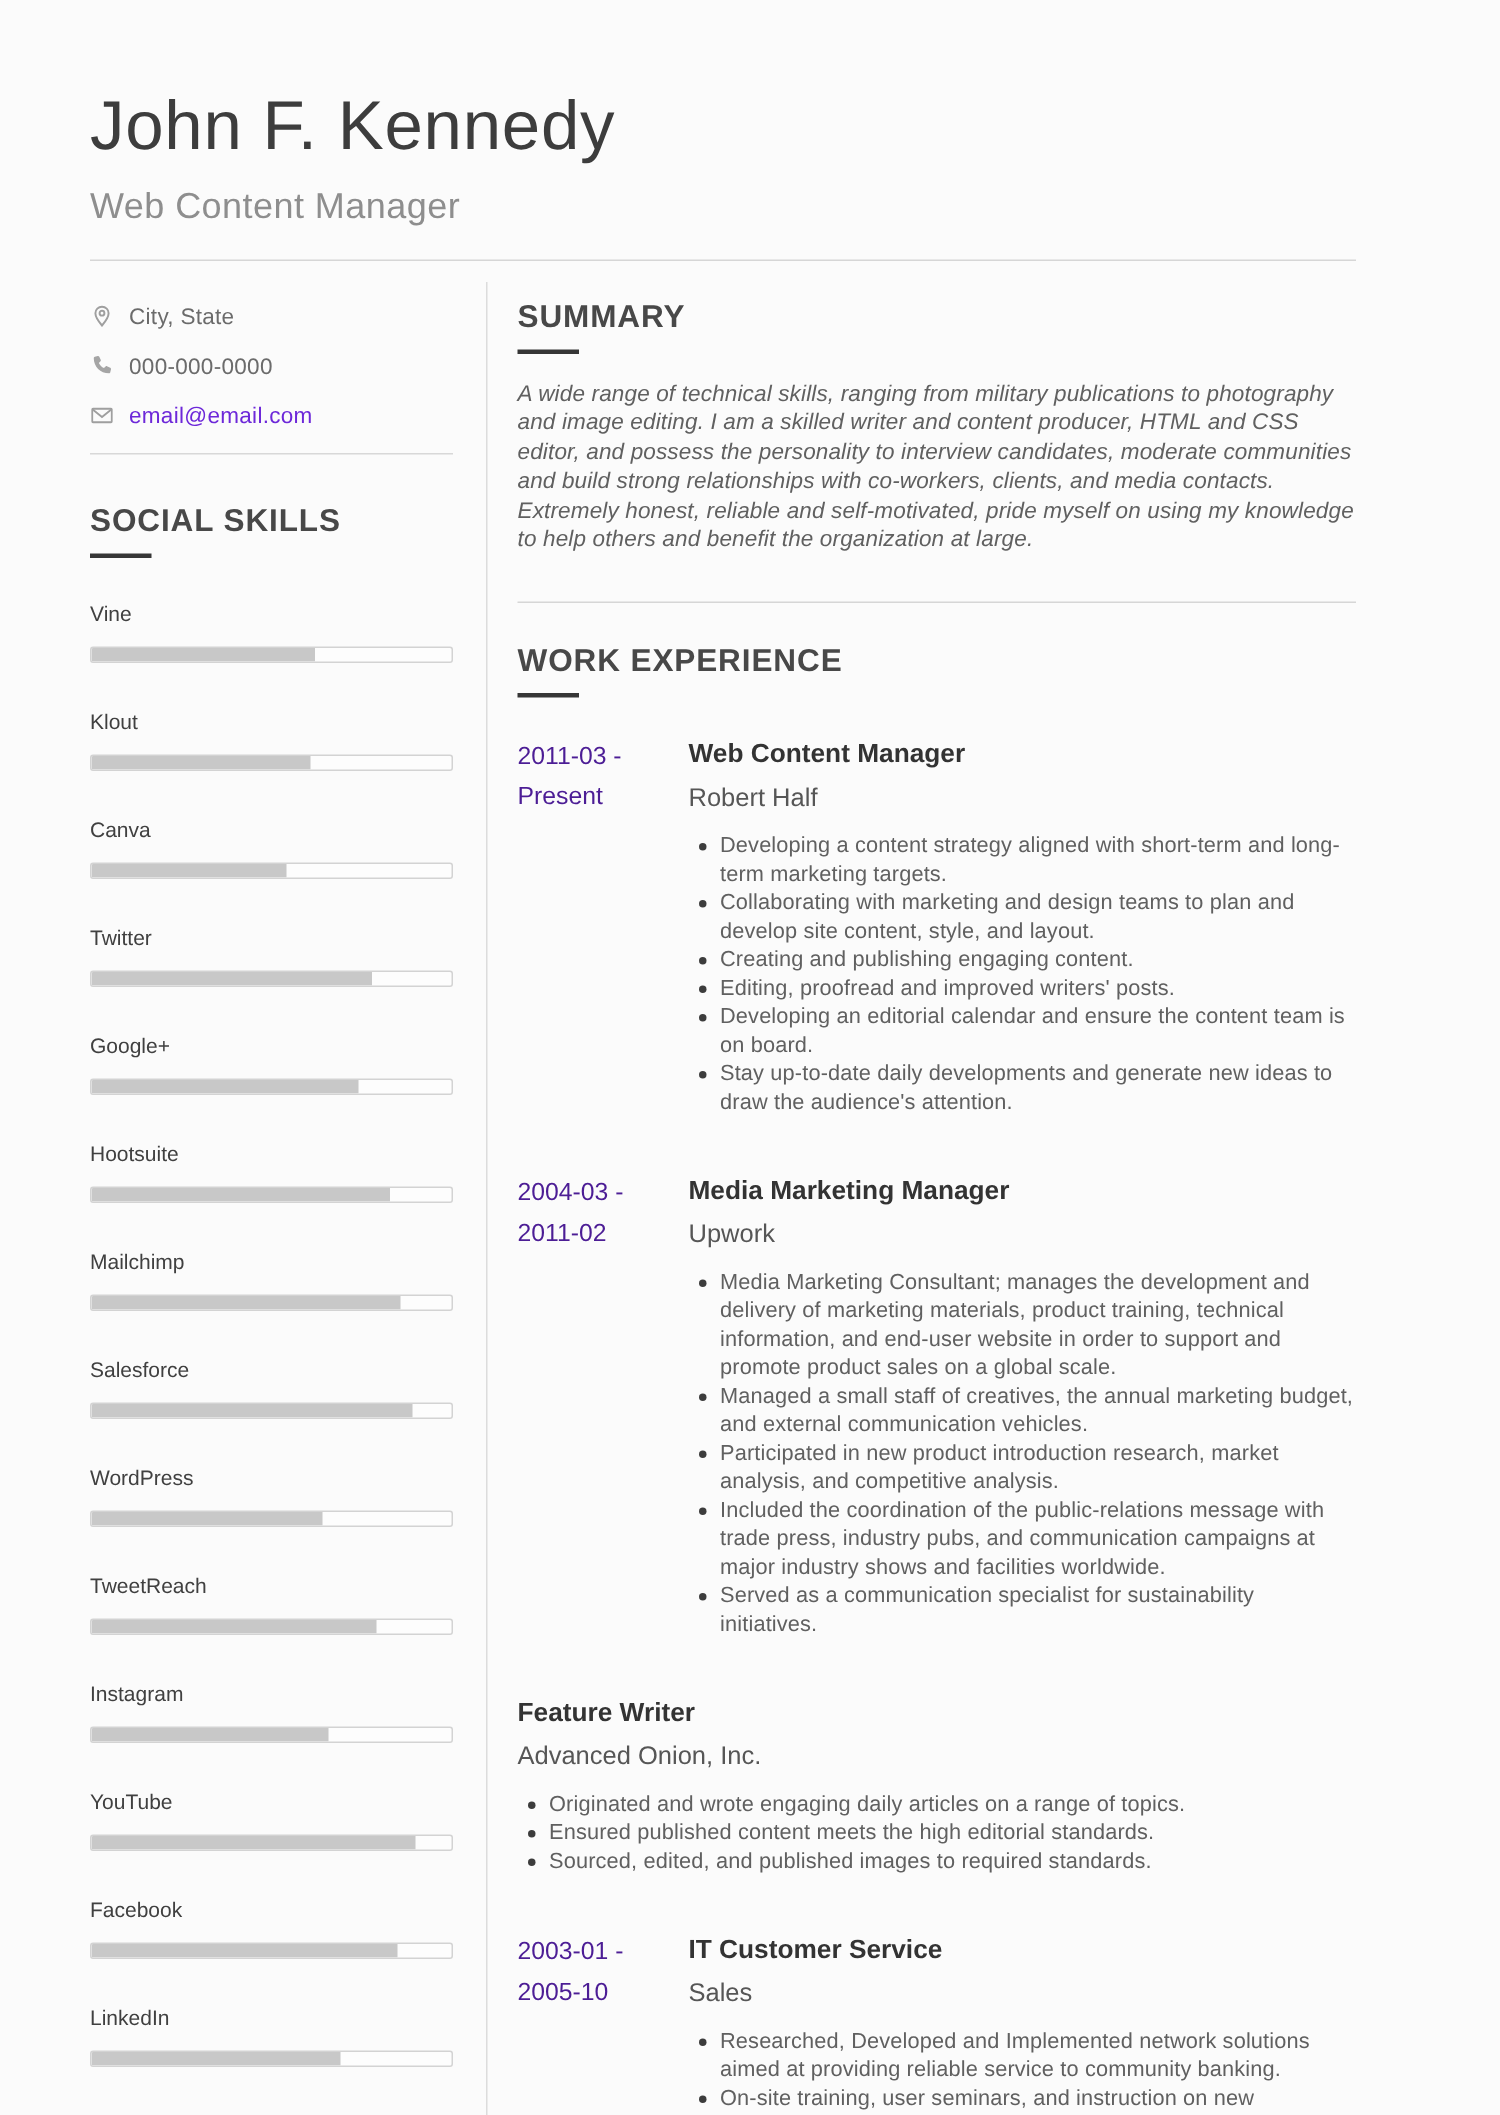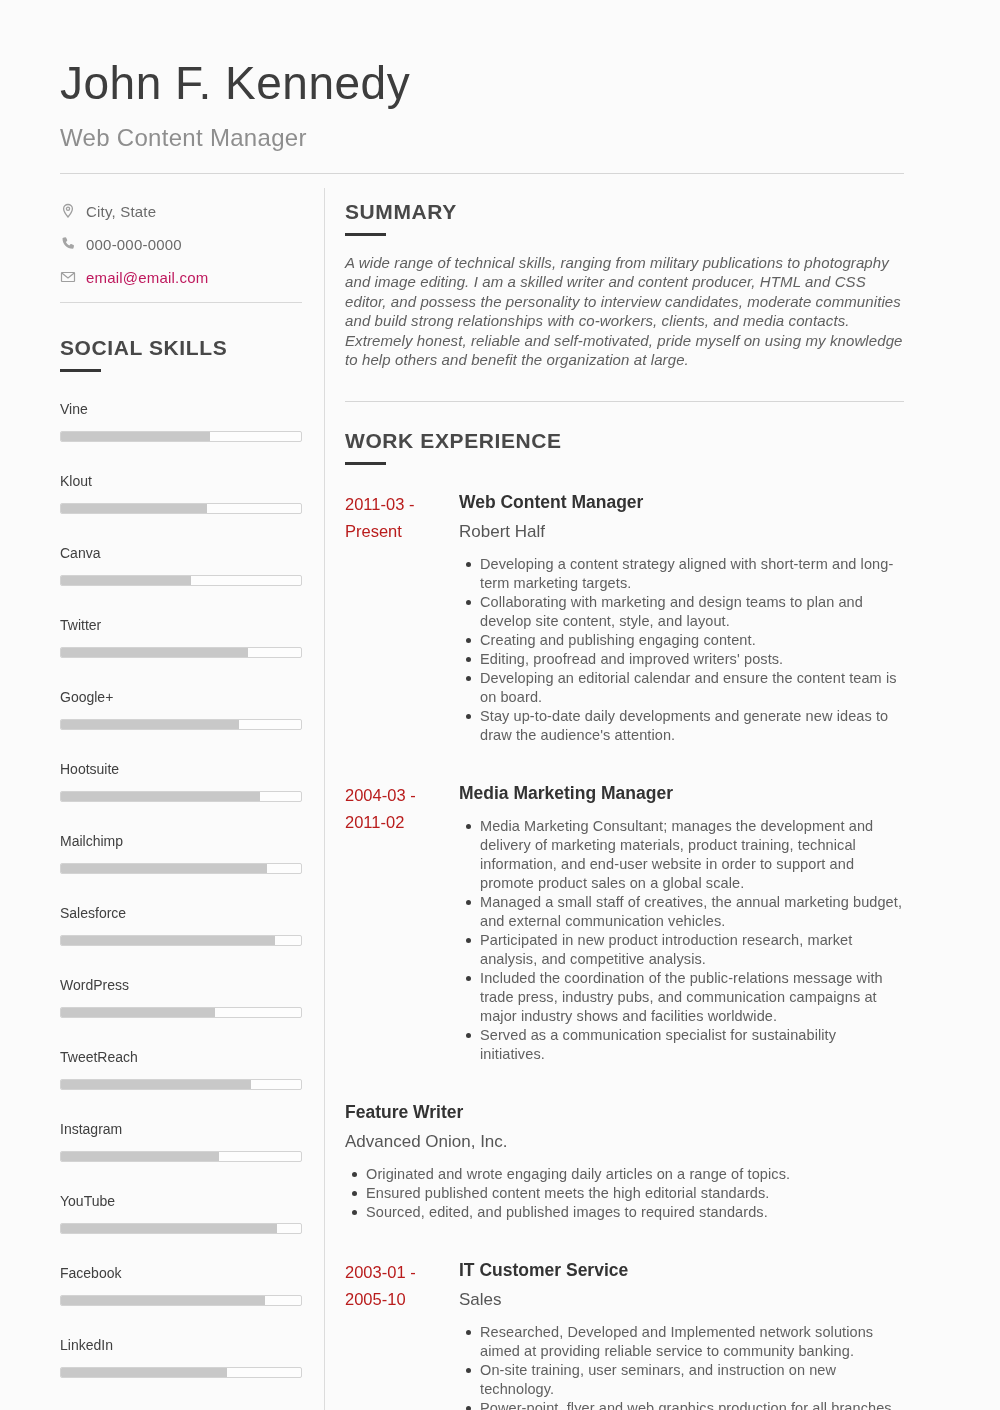--- a/index.html
+++ b/index.html
@@ -49,21 +49,21 @@
   .contact-row {
     display: flex;
     align-items: center;
     gap: 10px;
     margin-bottom: 16px;
     font-size: 15px;
     color: #6b6b6b;
     letter-spacing: 0.2px;
   }
   .contact-row .cicon { width: 16px; height: 16px; flex: none; display: inline-flex; }
-  .email-link { color: #be185d; text-decoration: none; }
+  .email-link { color: #6d28d9; text-decoration: none; }
   .sidebar-rule {
     border: none;
     border-top: 1px solid #d8d8d8;
     margin-top: 13px;
   }
 
   
   .section-heading {
     font-size: 21px;
     font-weight: 700;
@@ -103,21 +103,21 @@
     border-top: 1px solid #d6d6d6;
     margin-top: 31px;
   }
   .work-section { padding-top: 27px; }
   .entries { margin-top: 26px; }
   .entry { display: flex; margin-bottom: 37px; }
   .entry-dates {
     width: 114px;
     flex: none;
     font-size: 16.5px;
-    color: #b91c1c;
+    color: #4c1d95;
     line-height: 27px;
   }
   .entry-body { flex: 1; min-width: 0; }
   .entry-title {
     font-size: 17.5px;
     font-weight: 700;
     color: #333;
     line-height: 22px;
   }
   .entry-company { font-size: 17px; color: #565656; margin-top: 9px; }
@@ -333,20 +333,21 @@
     </div>
   </div>
 
   <div class="entry">
     <div class="entry-dates">
       <div>2004-03 -</div>
       <div>2011-02</div>
     </div>
     <div class="entry-body">
       <div class="entry-title">Media Marketing Manager</div>
+      <div class="entry-company">Upwork</div>
       <ul class="entry-bullets">
                   <li>Media Marketing Consultant; manages the development and delivery of marketing materials, product training, technical information, and end-user website in order to support and promote product sales on a global scale.</li>
                   <li>Managed a small staff of creatives, the annual marketing budget, and external communication vehicles.</li>
                   <li>Participated in new product introduction research, market analysis, and competitive analysis.</li>
                   <li>Included the coordination of the public-relations message with trade press, industry pubs, and communication campaigns at major industry shows and facilities worldwide.</li>
                   <li>Served as a communication specialist for sustainability initiatives.</li>
                 </ul>
     </div>
   </div>
 

